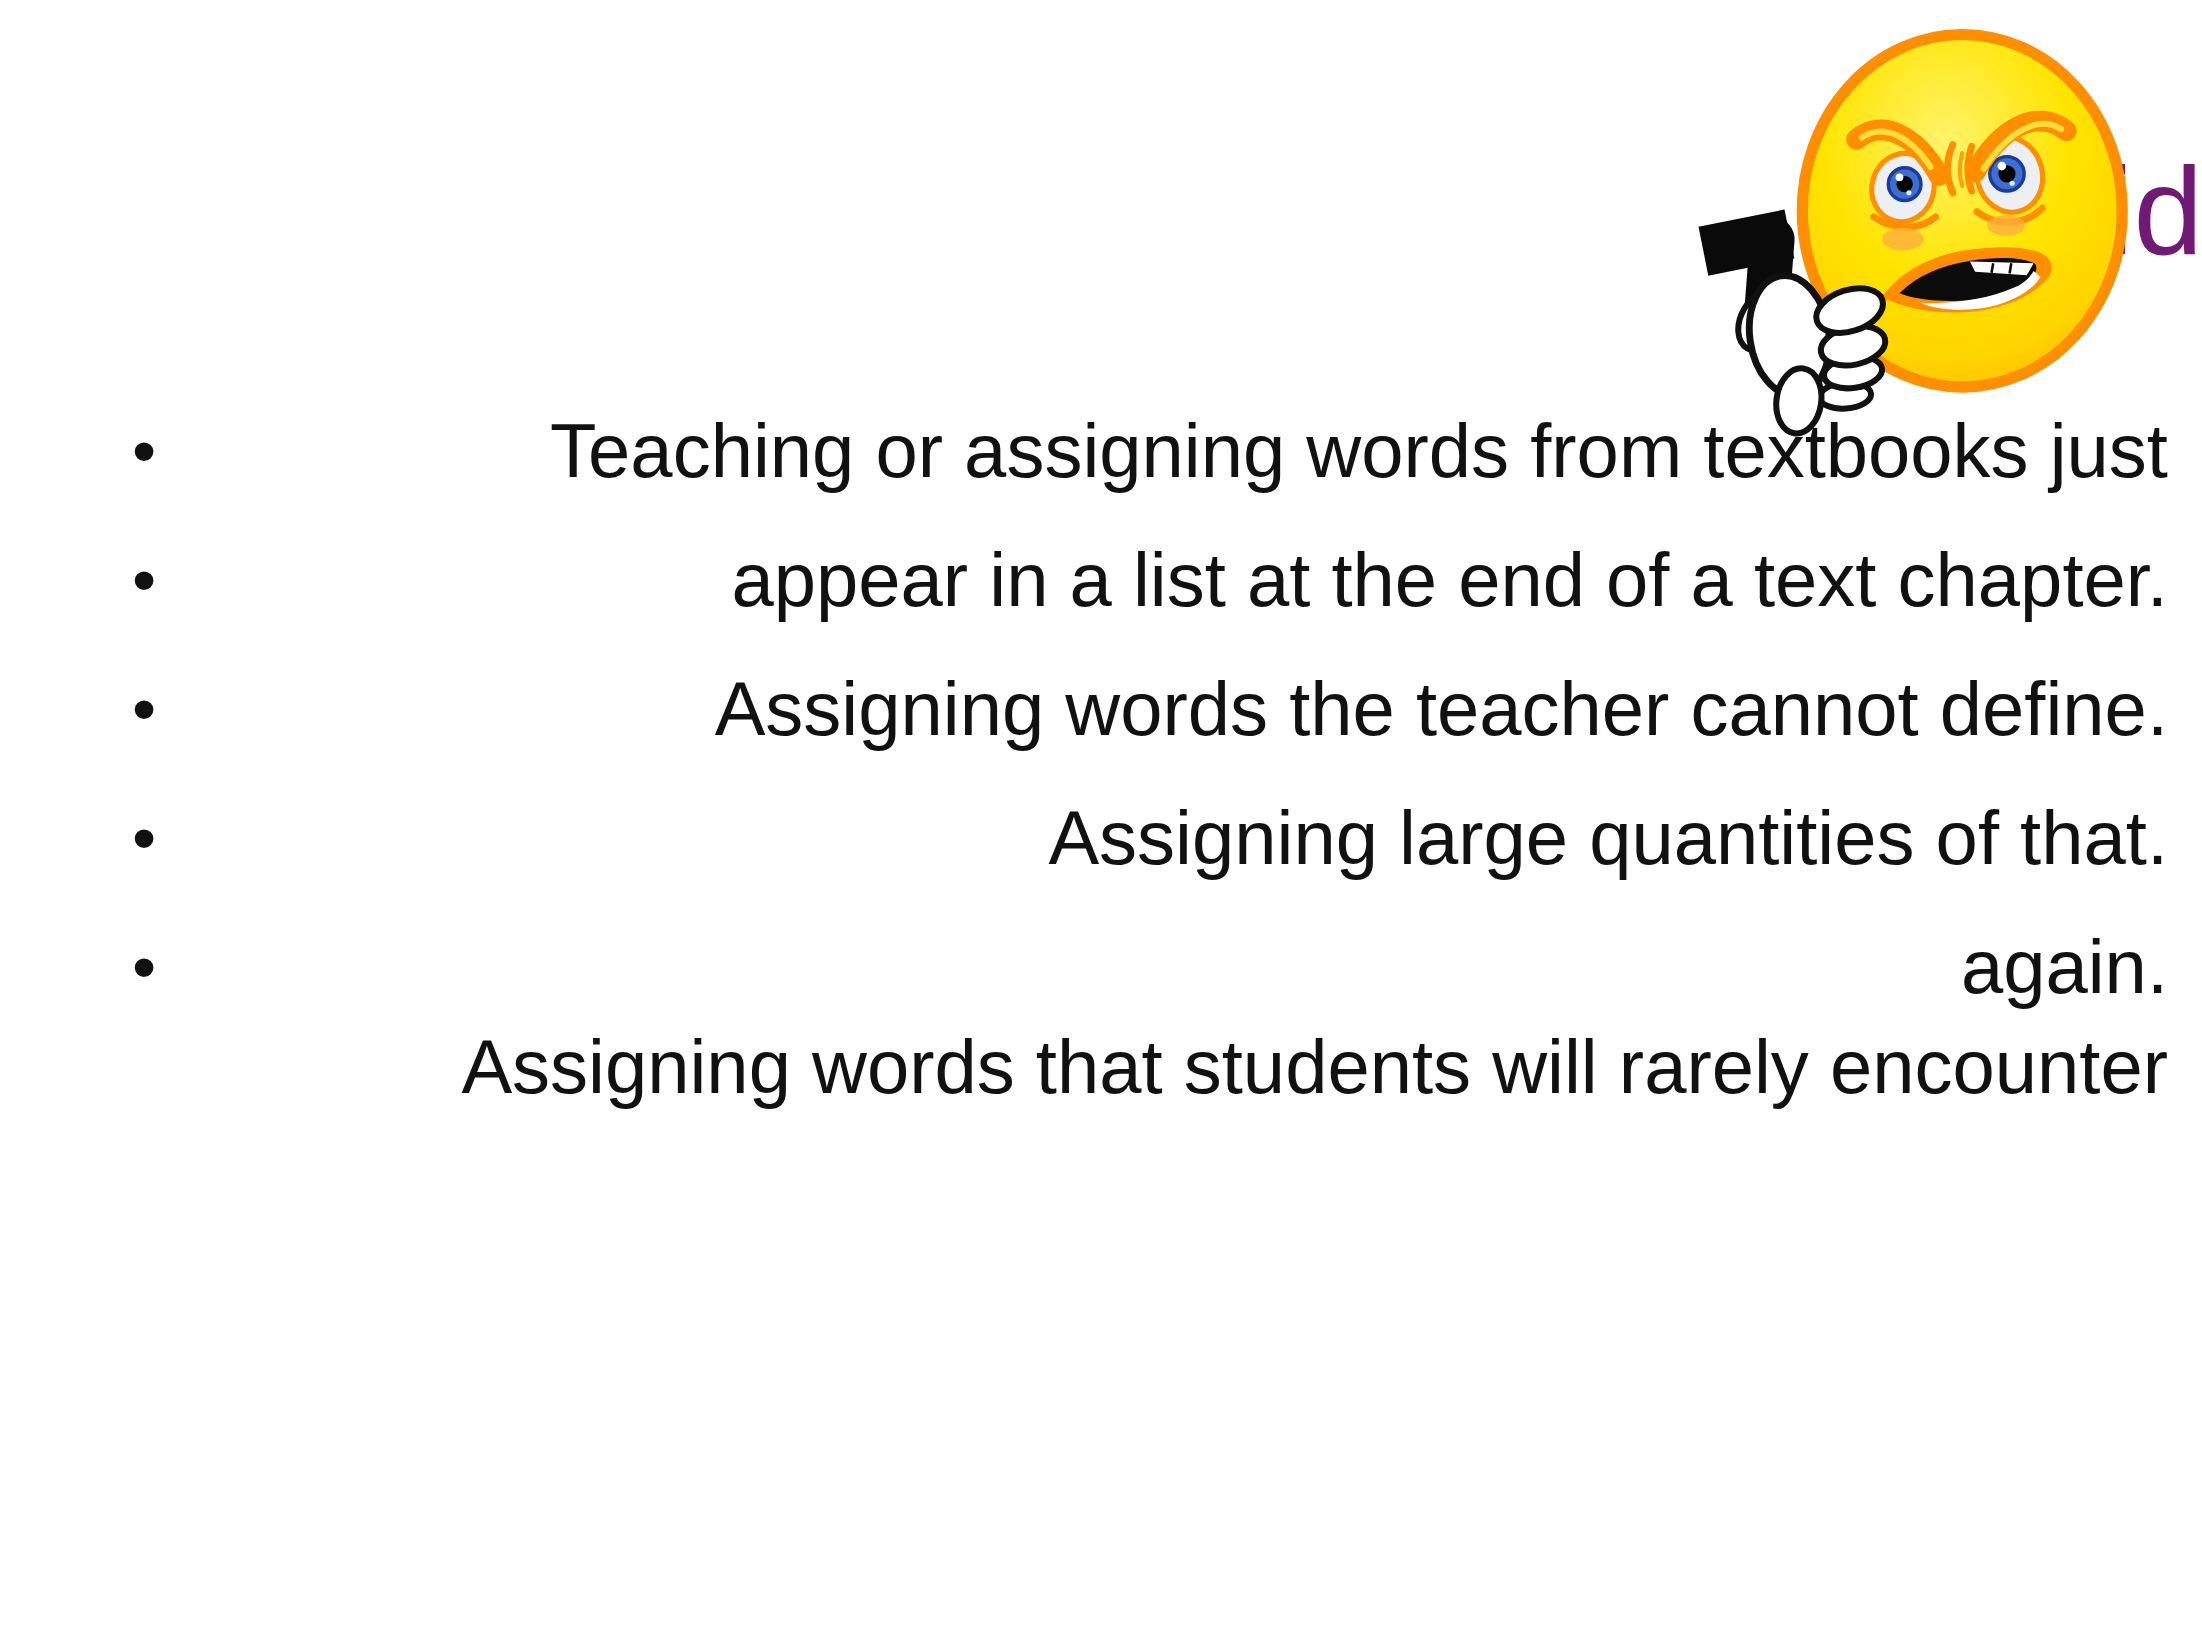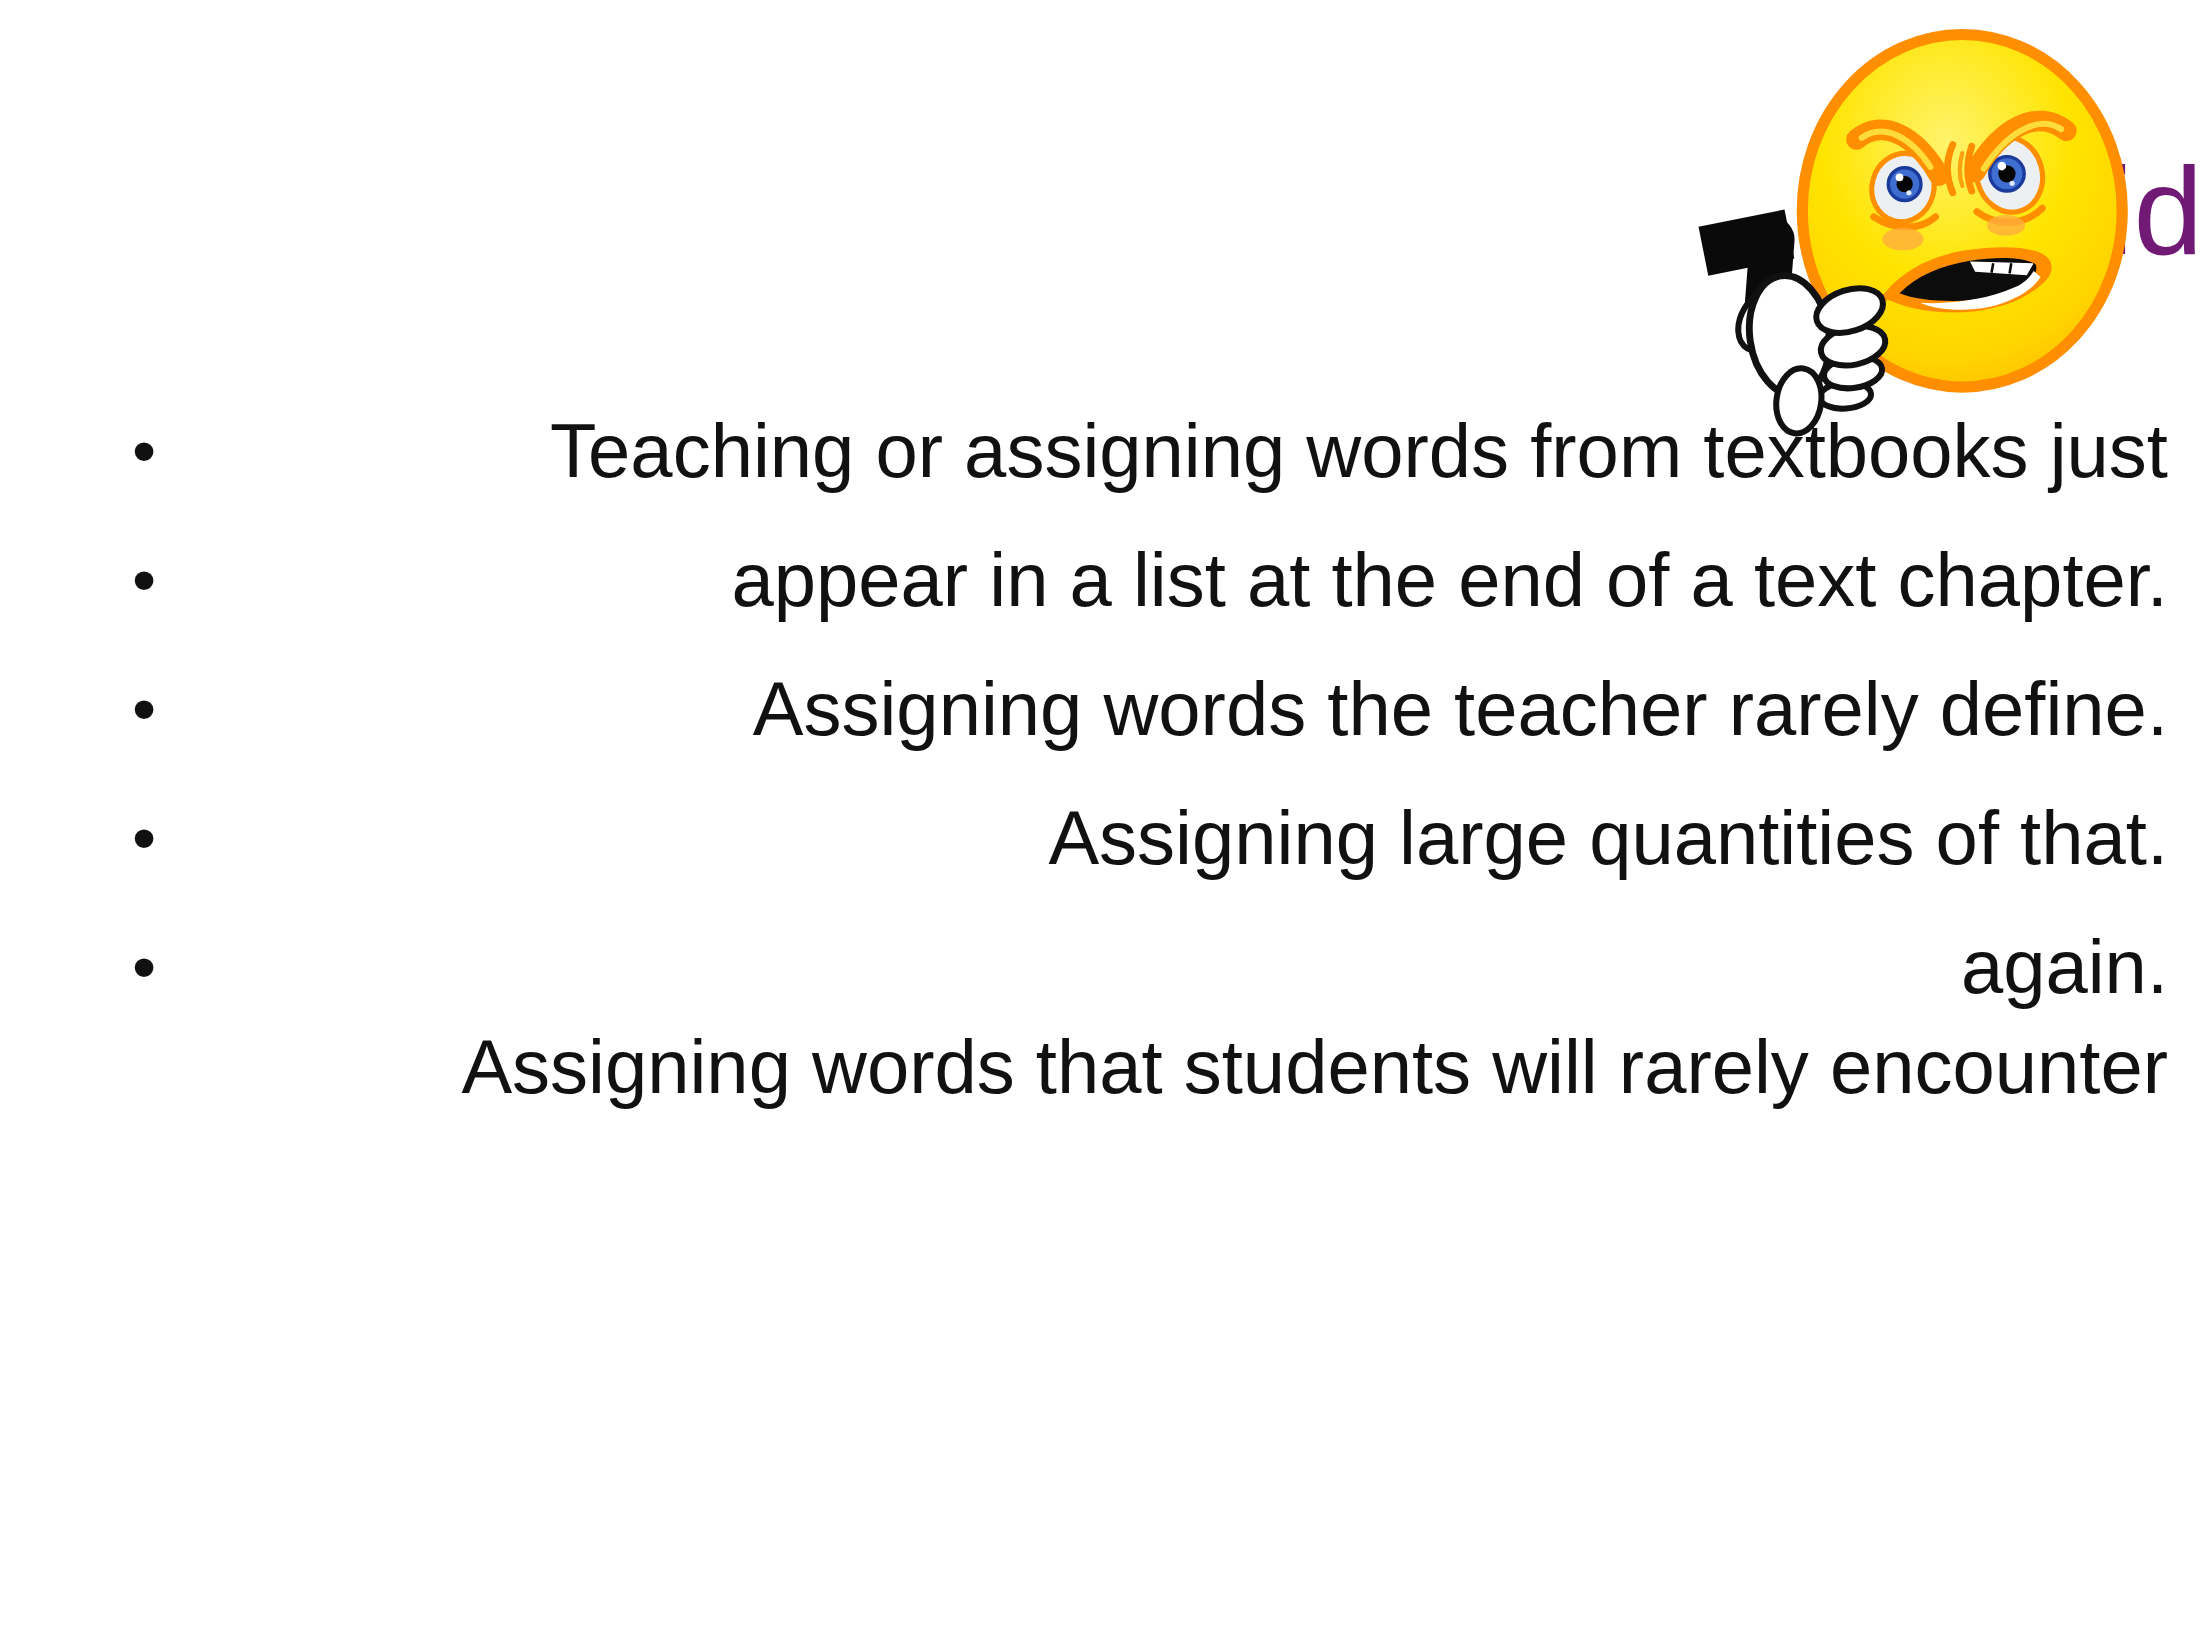--- a/index.html
+++ b/index.html
@@ -74,21 +74,21 @@
       </div>
       <div class="bullet">
         <span class="dot">•</span>
         <div class="btext">
           <div class="ln">appear in a list at the end of a text chapter.</div>
         </div>
       </div>
       <div class="bullet">
         <span class="dot">•</span>
         <div class="btext">
-          <div class="ln">Assigning words the teacher rarely define.</div>
+          <div class="ln">Assigning words the teacher cannot define.</div>
         </div>
       </div>
       <div class="bullet">
         <span class="dot">•</span>
         <div class="btext">
           <div class="ln"> Assigning large quantities of that.</div>
         </div>
       </div>
       <div class="bullet">
         <span class="dot">•</span>

